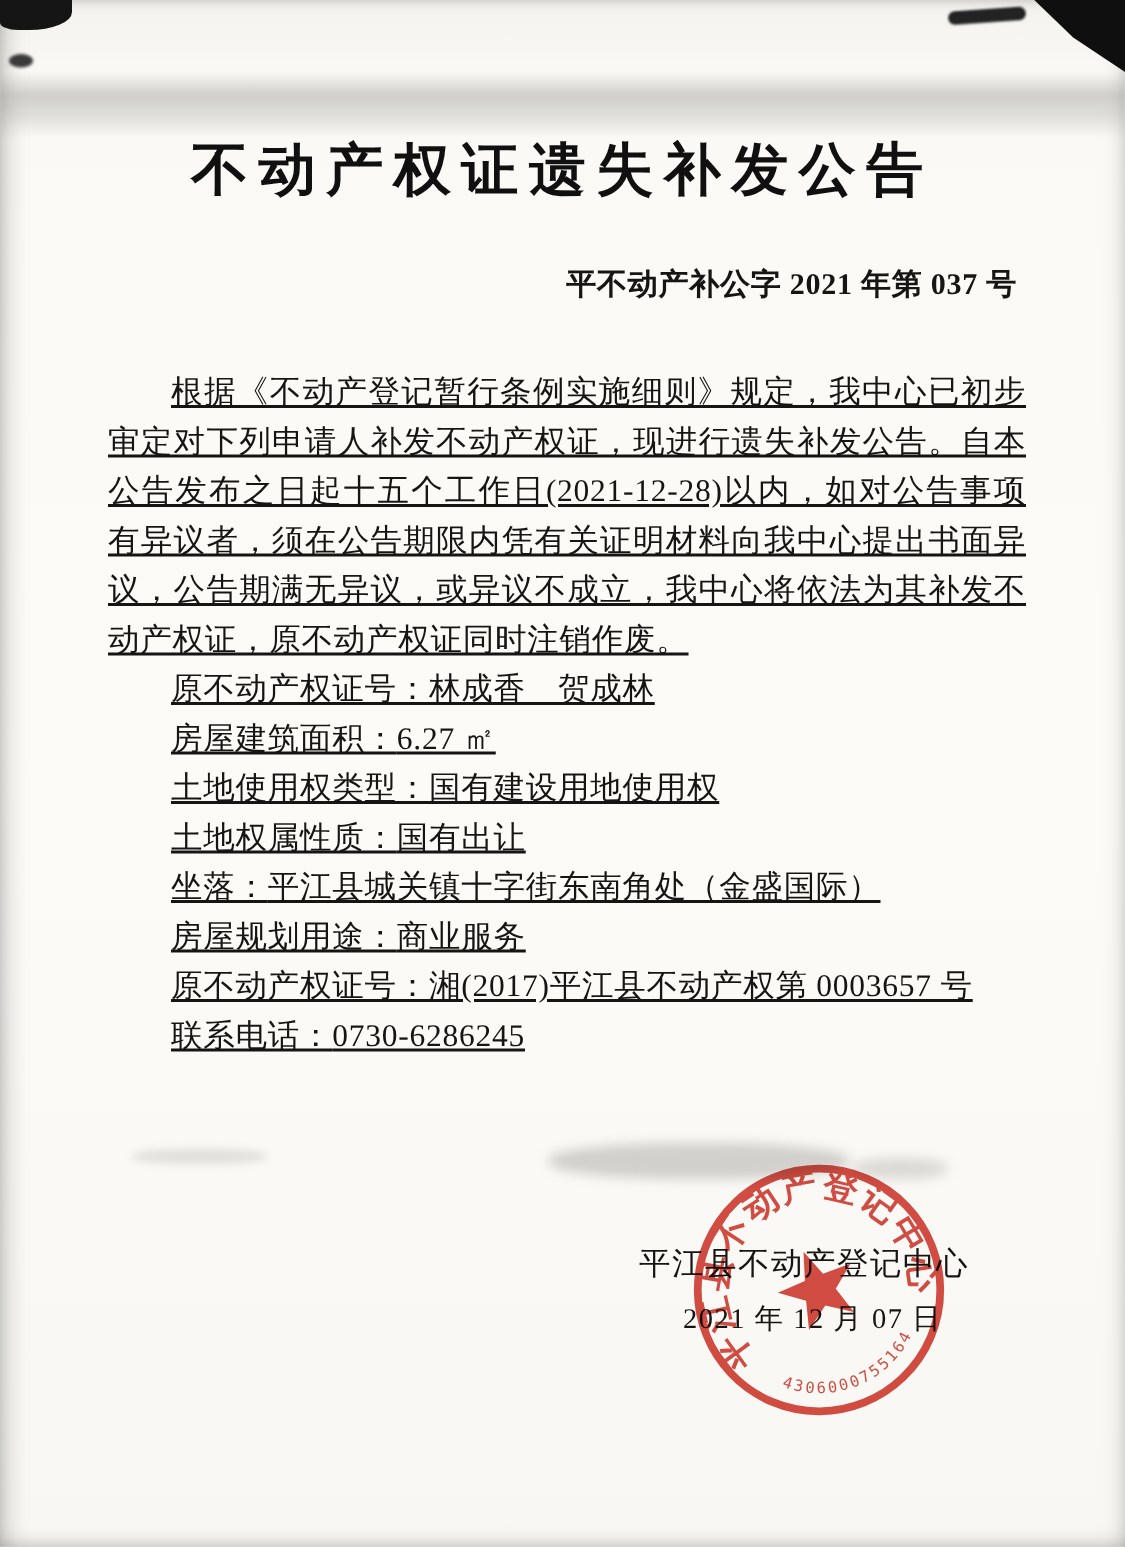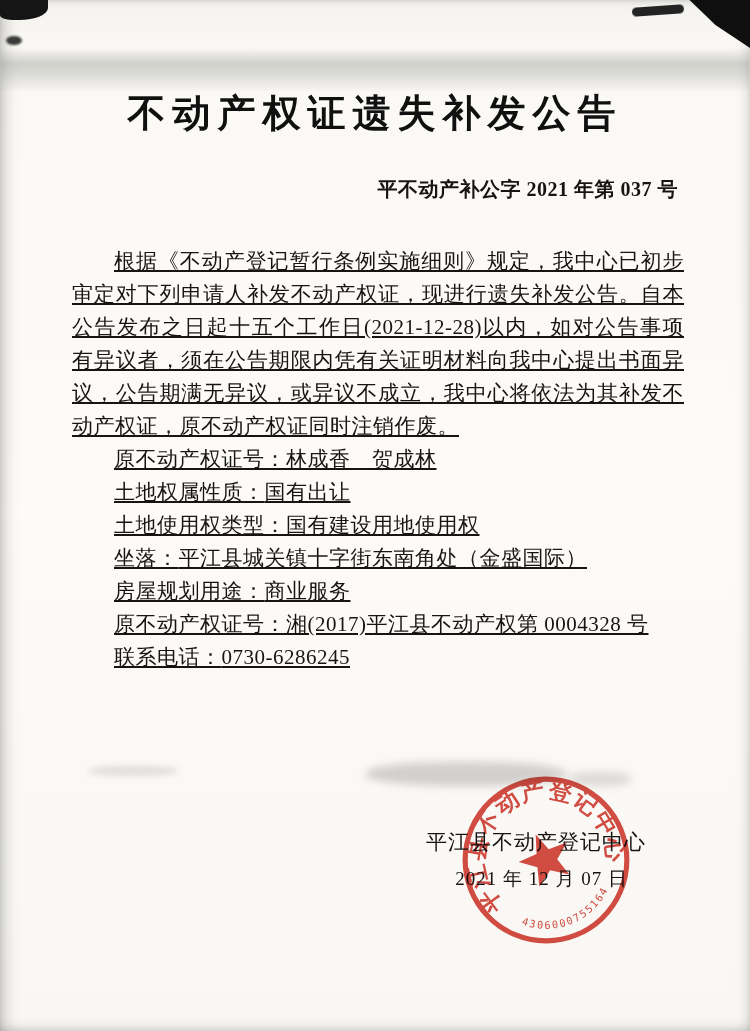--- a/index.html
+++ b/index.html
@@ -67,33 +67,36 @@
   <div class="title">不动产权证遗失补发公告</div>
   <div class="doc-number">平不动产补公字 2021 年第 037 号</div>
 
   <div class="body-block">
     <div class="para">根据《不动产登记暂行条例实施细则》规定，我中心已初步审定对下列申请人补发不动产权证，现进行遗失补发公告。自本公告发布之日起十五个工作日(2021-12-28)以内，如对公告事项有异议者，须在公告期限内凭有关证明材料向我中心提出书面异议，公告期满无异议，或异议不成立，我中心将依法为其补发不动产权证，原不动产权证同时注销作废。</div>
 
     <div class="field">
       <span>原不动产权证号：</span><span>林成香　贺成林</span>
     </div>
     <div class="field">
-      <span>土地权属性质：</span><span>国有出让</span>
+      <span>房屋建筑面积：</span><span>6.27 ㎡</span>
     </div>
     <div class="field">
       <span>土地使用权类型：</span><span>国有建设用地使用权</span>
+    </div>
+    <div class="field">
+      <span>土地权属性质：</span><span>国有出让</span>
     </div>
     <div class="field">
       <span>坐落：</span><span>平江县城关镇十字街东南角处（金盛国际）</span>
     </div>
     <div class="field">
       <span>房屋规划用途：</span><span>商业服务</span>
     </div>
     <div class="field">
-      <span>原不动产权证号：</span><span>湘(2017)平江县不动产权第 0004328 号</span>
+      <span>原不动产权证号：</span><span>湘(2017)平江县不动产权第 0003657 号</span>
     </div>
     <div class="field">
       <span>联系电话：</span><span>0730-6286245</span>
     </div>
   </div>
 
   <div class="sig-org">平江县不动产登记中心</div>
   <div class="sig-date">2021 年 12 月 07 日</div>
 
   <svg class="seal" viewBox="0 0 200 200" xmlns="http://www.w3.org/2000/svg">

